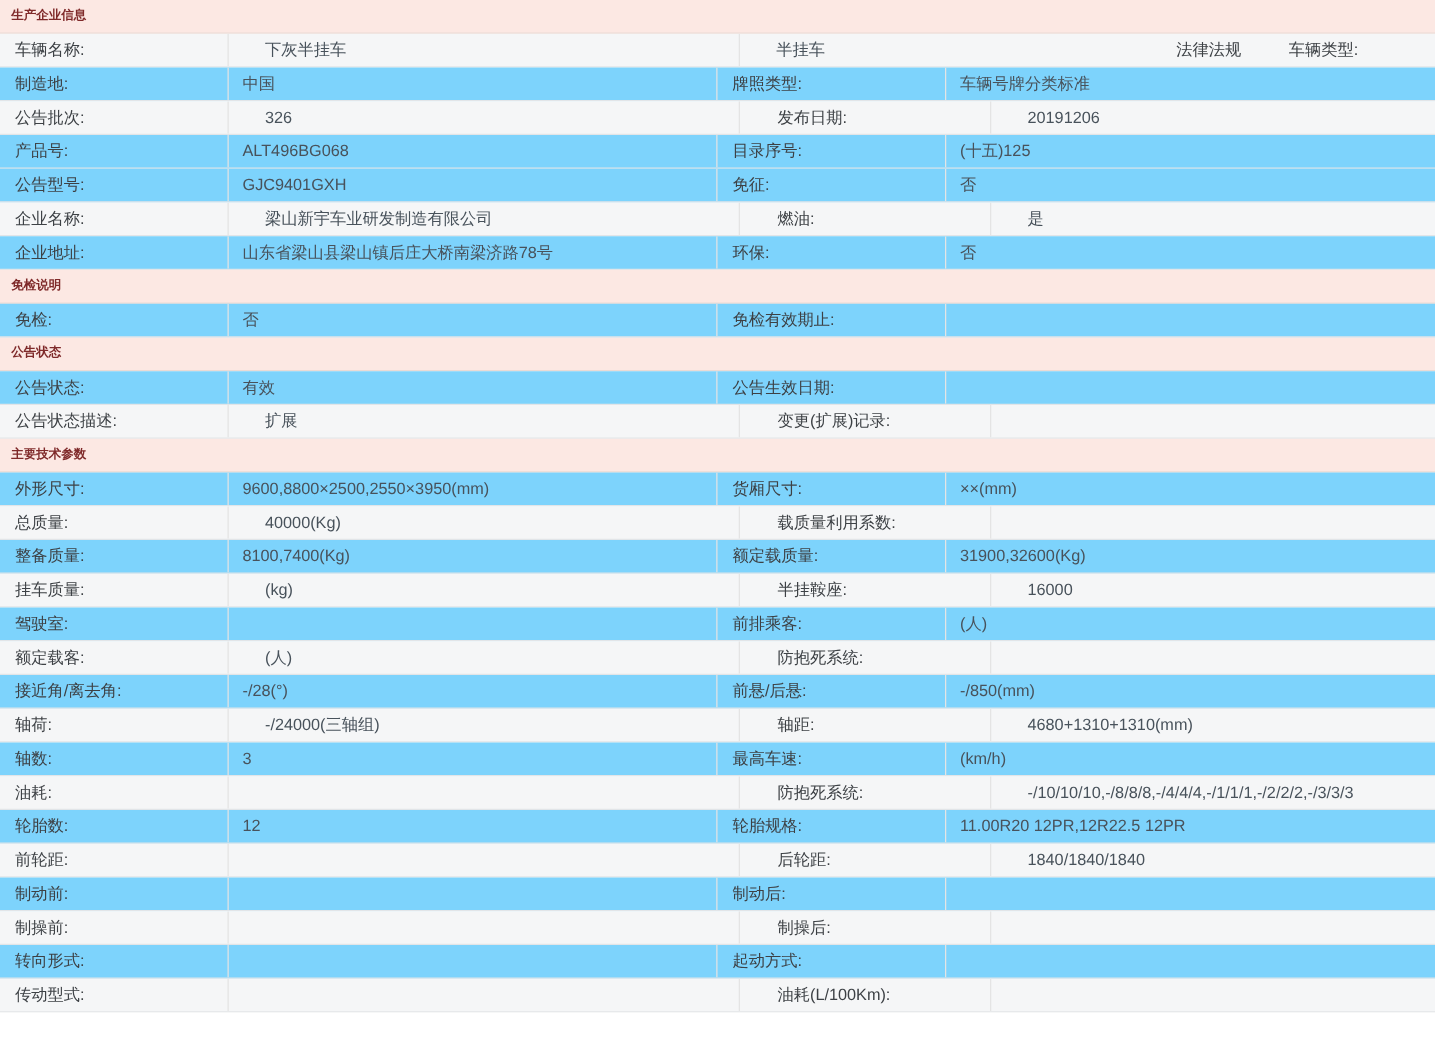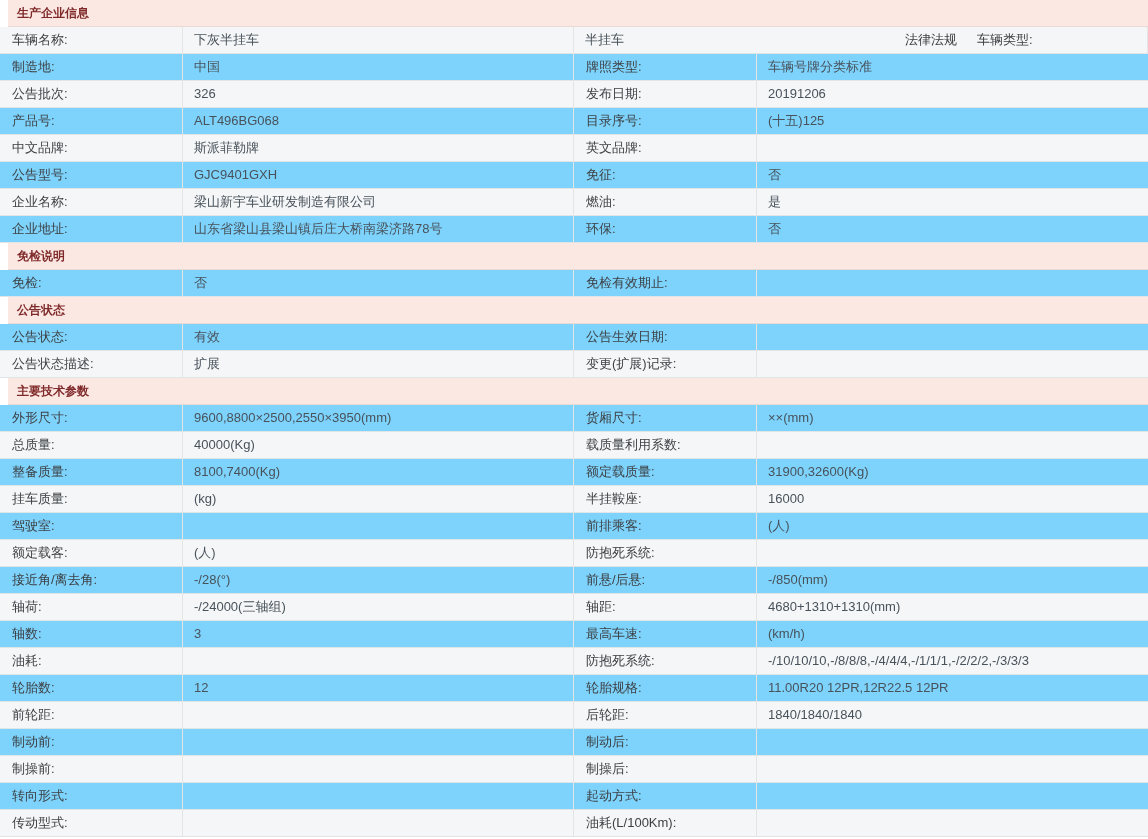--- a/index.html
+++ b/index.html
@@ -16,36 +16,36 @@
   #table {
     width: 1148px;
   }
   .section-header {
     box-sizing: border-box;
     height: 27px;
     line-height: 26px;
     background: #fce8e3;
     color: #7f2a2a;
     font-weight: bold;
-    font-size: 12px;
+    font-size: 10px;
     padding-left: 9px;
     border-bottom: 1px solid #e9dad5;
-    margin-left: 8px;
   }
   .row {
     box-sizing: border-box;
     display: flex;
     height: 27px;
     line-height: 26px;
     border-bottom: 1px solid #e2e5e8;
     background: #7dd3fc;
     overflow: hidden;
   }
   .row.alt {
     background: #f5f6f7;
+    gap: 18px;
   }
   .cell {
     box-sizing: border-box;
     flex: none;
     white-space: nowrap;
     overflow: hidden;
   }
   .cell.label {
     width: 183px;
     padding-left: 12px;
@@ -117,31 +117,20 @@
     <div class="cell value half-left">
       <span>ALT496BG068</span>
     </div>
     <div class="cell label">目录序号:</div>
     <div class="cell value">
       <span>(十五)125</span>
       
     </div>
   </div>
 
-  <div class="row alt">
-    <div class="cell label">中文品牌:</div>
-    <div class="cell value half-left">
-      <span>斯派菲勒牌</span>
-    </div>
-    <div class="cell label">英文品牌:</div>
-    <div class="cell value">
-      <span></span>
-      
-    </div>
-  </div>
 
   <div class="row">
     <div class="cell label">公告型号:</div>
     <div class="cell value half-left">
       <span>GJC9401GXH</span>
     </div>
     <div class="cell label">免征:</div>
     <div class="cell value">
       <span>否</span>
       

